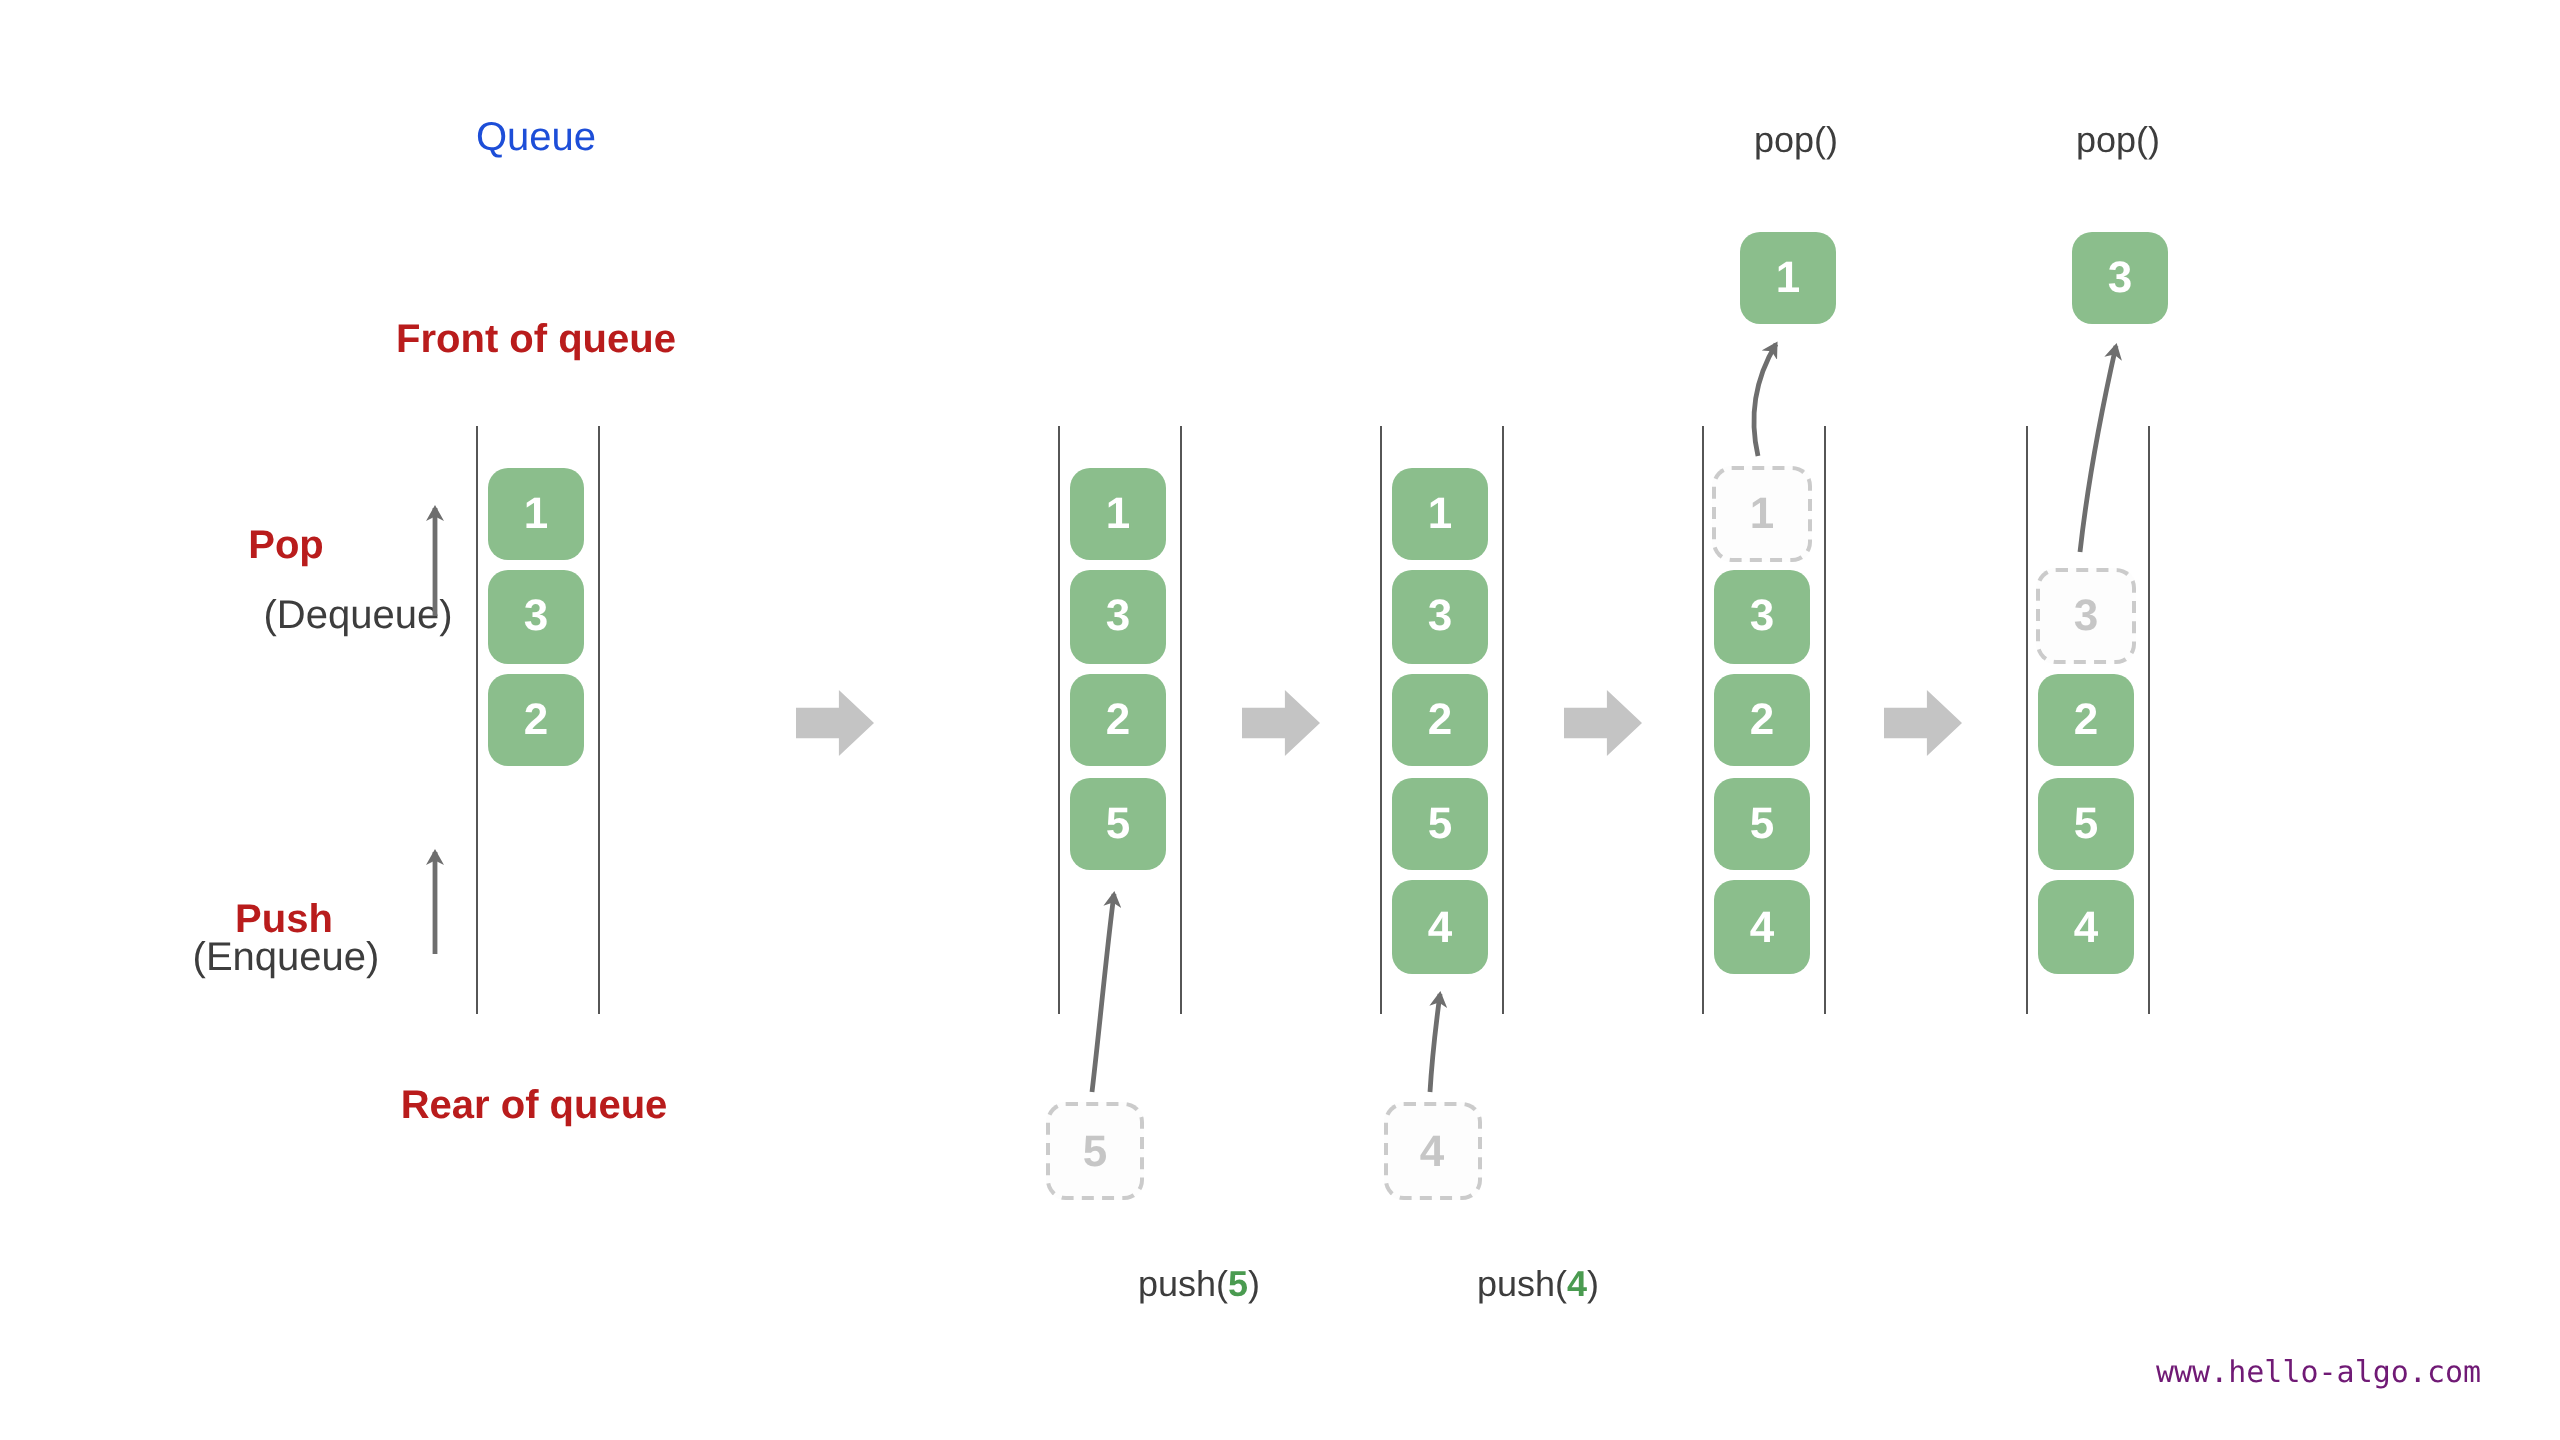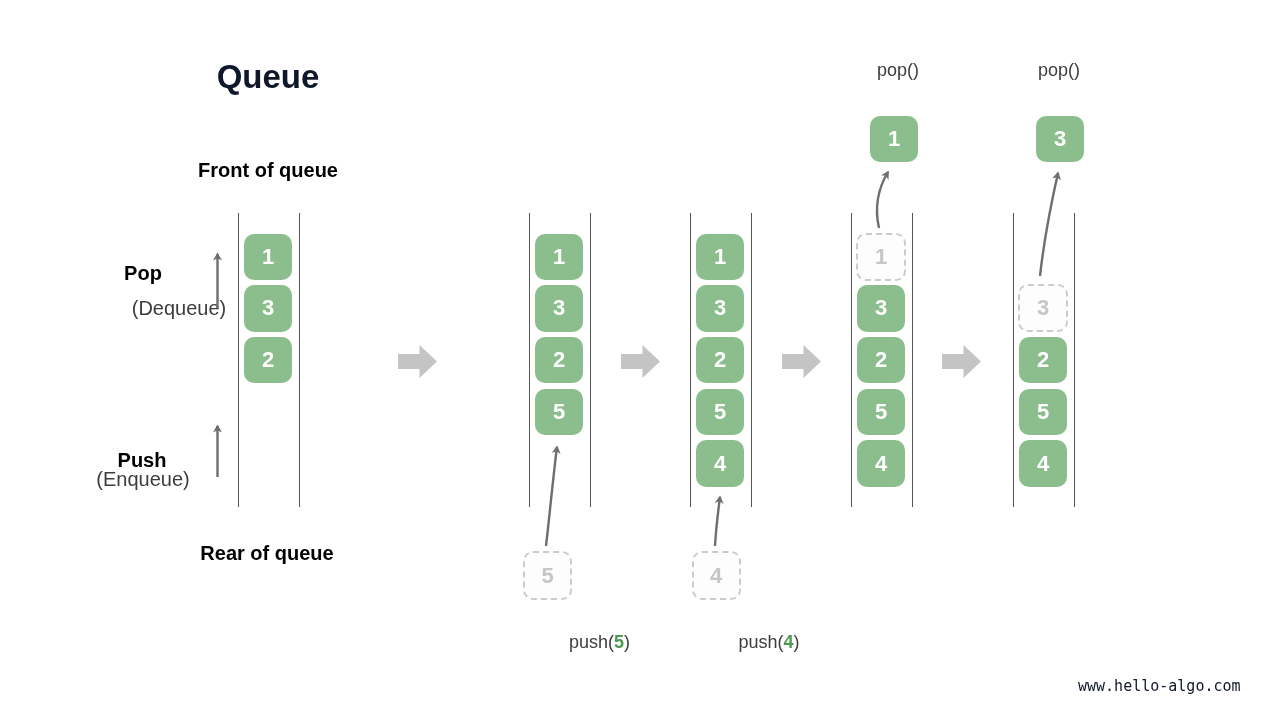--- a/index.html
+++ b/index.html
@@ -7,23 +7,23 @@
     position: relative;
     width: 1280px; height: 720px;
     background: #ffffff;
     font-family: "Liberation Sans", sans-serif;
     overflow: hidden;
   }
   .abs { position: absolute; }
   .ctr { transform: translateX(-50%); white-space: nowrap; }
 
   .title {
-    font-size: 33px; font-weight: bold; color: #0f172a;
+    font-size: 20px; font-weight: normal; color: #1d4ed8;
   }
-  .lbl-bold { font-size: 20px; font-weight: bold; color: #000000; }
+  .lbl-bold { font-size: 20px; font-weight: bold; color: #b91c1c; }
   .lbl-reg  { font-size: 20px; color: #3d3d3d; }
 
   .code {
     font-family: Liberation Sans, sans-serif;
     font-size: 18px; color: #3d3d3d;
   }
   .code .arg { color: #4a9b50; font-weight: bold; }
 
   .wall {
     position: absolute; width: 1.5px; background: #565656;
@@ -47,21 +47,21 @@
   .barrow {
     position: absolute;
     background: #c4c4c4;
     clip-path: polygon(0% 27%, 55% 27%, 55% 0%, 100% 50%, 55% 100%, 55% 73%, 0% 73%);
   }
 
   .overlay { position: absolute; left: 0; top: 0; pointer-events: none; }
 
   .watermark {
     font-family: "DejaVu Sans Mono", "Liberation Mono", monospace;
-    font-size: 15px; color: #0f172a;
+    font-size: 15px; color: #701a75;
   }
 </style>
 </head>
 <body>
 
 <div class="canvas">
 
   <div class="abs ctr title" style="left:268px; top:58px;">Queue</div>
 
   <div class="abs ctr lbl-bold" style="left:268px; top:159px;">Front of queue</div>

